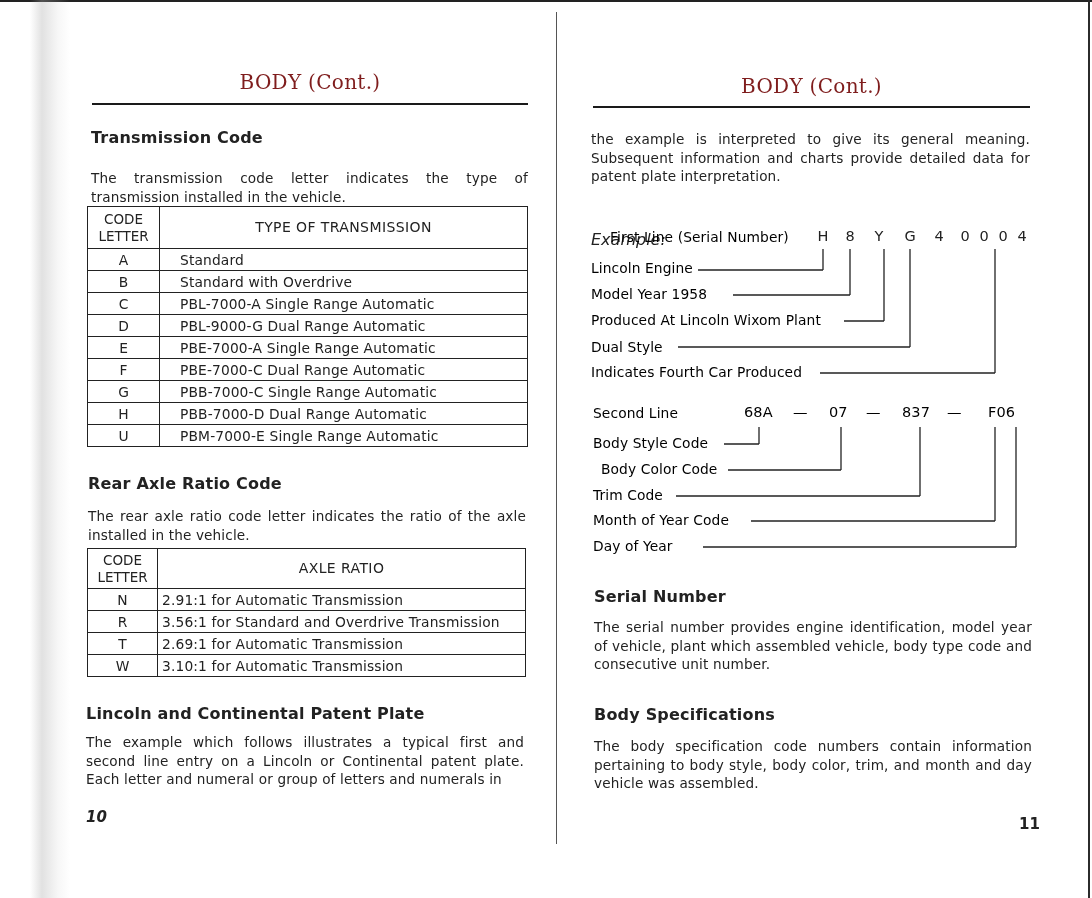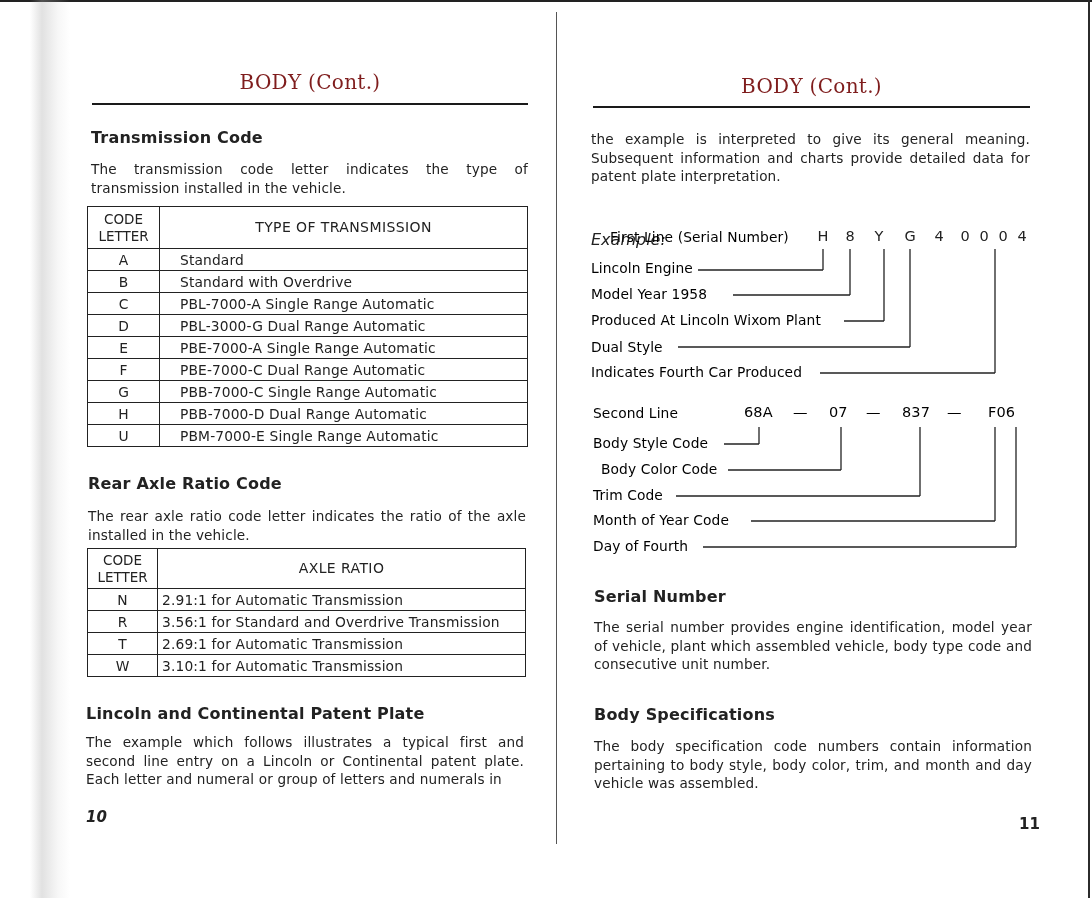--- a/index.html
+++ b/index.html
@@ -57,21 +57,21 @@
 <div class="abs top-border"></div>
 <div class="abs right-border"></div>
 <div class="abs left-shade"></div>
 <div class="abs spine"></div>
 
 <div>
   <div class="abs page-title" style="left:92px; top:70px; width:436px;">BODY (Cont.)</div>
   <div class="abs rule" style="left:92px; top:103px; width:436px;"></div>
 
   <div class="abs sec-h" style="left:91px; top:128px;">Transmission Code</div>
-  <div class="abs para" style="left:91px; top:160px; width:437px;">The transmission code letter indicates the type of transmission installed in the vehicle.</div>
+  <div class="abs para" style="left:91px; top:169px; width:437px;">The transmission code letter indicates the type of transmission installed in the vehicle.</div>
 
   <table class="codes" style="left:87px; top:206px; width:441px;">
     <colgroup>
         <col style="width:72px">
         <col>
       </colgroup>
     <thead>
       <tr style="height:42px;">
         <th>
           <span>CODE</span><br>
@@ -88,21 +88,21 @@
         <tr>
           <td class="code">B</td>
           <td class="desc">Standard with Overdrive</td>
         </tr>
         <tr>
           <td class="code">C</td>
           <td class="desc">PBL-7000-A Single Range Automatic</td>
         </tr>
         <tr>
           <td class="code">D</td>
-          <td class="desc">PBL-3000-G Dual Range Automatic</td>
+          <td class="desc">PBL-9000-G Dual Range Automatic</td>
         </tr>
         <tr>
           <td class="code">E</td>
           <td class="desc">PBE-7000-A Single Range Automatic</td>
         </tr>
         <tr>
           <td class="code">F</td>
           <td class="desc">PBE-7000-C Dual Range Automatic</td>
         </tr>
         <tr>
@@ -199,21 +199,21 @@
         <div class="abs diag-text" style="left: 829px; top: 404px; font-size: 14.5px;">07</div>
         <div class="abs diag-text" style="left: 866px; top: 404px; font-size: 14.5px;">—</div>
         <div class="abs diag-text" style="left: 902px; top: 404px; font-size: 14.5px;">837</div>
         <div class="abs diag-text" style="left: 947px; top: 404px; font-size: 14.5px;">—</div>
         <div class="abs diag-text" style="left: 988px; top: 404px; font-size: 14.5px;">F06</div>
       </div>
     <div class="abs diag-text" style="left:593px; top:435px;">Body Style Code</div>
     <div class="abs diag-text" style="left:593px; top:461px;margin-left:8px;">Body Color Code</div>
     <div class="abs diag-text" style="left:593px; top:487px;">Trim Code</div>
     <div class="abs diag-text" style="left:593px; top:512px;">Month of Year Code</div>
-    <div class="abs diag-text" style="left:593px; top:538px;">Day of Fourth</div>
+    <div class="abs diag-text" style="left:593px; top:538px;">Day of Year</div>
   </div>
 
   <svg class="conn">
 
     <line x1="698" y1="270" x2="823" y2="270"></line>
     <line x1="823" y1="249" x2="823" y2="270"></line>
 
     <line x1="733" y1="295" x2="850" y2="295"></line>
     <line x1="850" y1="249" x2="850" y2="295"></line>
 

